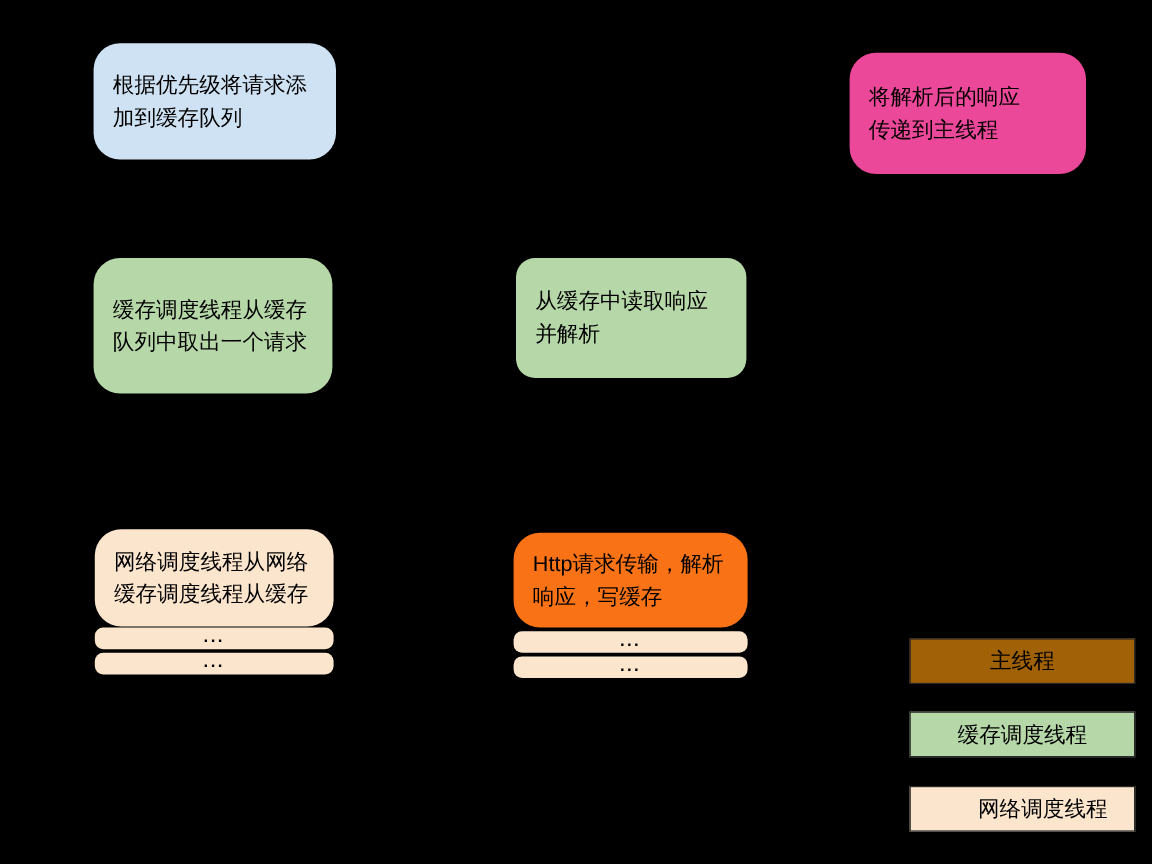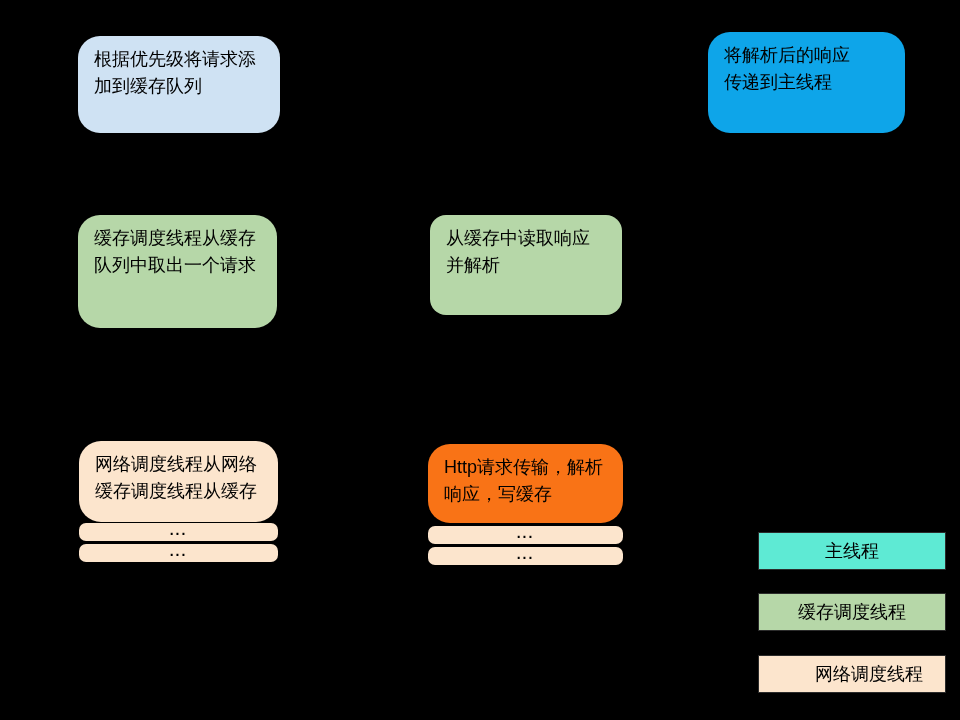--- a/index.html
+++ b/index.html
@@ -11,21 +11,21 @@
     height: 720px;
     position: relative;
     background: #000000;
     font-family: "Liberation Sans", "DejaVu Sans", sans-serif;
     overflow: hidden;
   }
   .node {
     position: absolute;
     border-radius: 22px;
     display: flex;
-    align-items: flex-start;
+    align-items: center;
     box-sizing: border-box;
     padding: 10px 16px;
   }
   .node .txt {
     font-size: 18px;
     line-height: 27px;
     color: #000000;
     white-space: pre-line;
     text-align: left;
   }
@@ -77,21 +77,21 @@
   #legend-network         { top: 655px; padding-left: 34px; }
 </style>
 </head>
 <body style="background: rgb(0, 0, 0);">
 
 <div class="node" id="node-add-to-cache" style="background: rgb(207, 226, 243);">
   <span class="txt">根据优先级将请求添
 加到缓存队列</span>
 </div>
 
-<div class="node" id="node-deliver-to-main" style="background: #0ea5e9;">
+<div class="node" id="node-deliver-to-main" style="background: #ec4899; margin-top: 12px;">
   <span class="txt">将解析后的响应
 传递到主线程</span>
 </div>
 
 <div class="node" id="node-cache-dequeue" style="background: rgb(182, 215, 168);">
   <span class="txt">缓存调度线程从缓存
 队列中取出一个请求</span>
 </div>
 
 <div class="node" id="node-read-cache-parse" style="background: rgb(182, 215, 168); border-radius: 16px;">
@@ -114,21 +114,21 @@
   <span class="txt">Http请求传输，解析
 响应，写缓存</span>
 </div>
 <div class="queue-bar" id="bar-http-1" style="background: rgb(252, 229, 205);">
   <span class="dots">...</span>
 </div>
 <div class="queue-bar" id="bar-http-2" style="background: rgb(252, 229, 205);">
   <span class="dots">...</span>
 </div>
 
-<div class="legend-box" id="legend-main" style="background: #5eead4;">
+<div class="legend-box" id="legend-main" style="background: #a16207;">
   <span class="txt">主线程</span>
 </div>
 <div class="legend-box" id="legend-cache" style="background: rgb(182, 215, 168);">
   <span class="txt">缓存调度线程</span>
 </div>
 <div class="legend-box" id="legend-network" style="background: rgb(252, 229, 205);">
   <span class="txt">网络调度线程</span>
 </div>
 
 </body></html>

